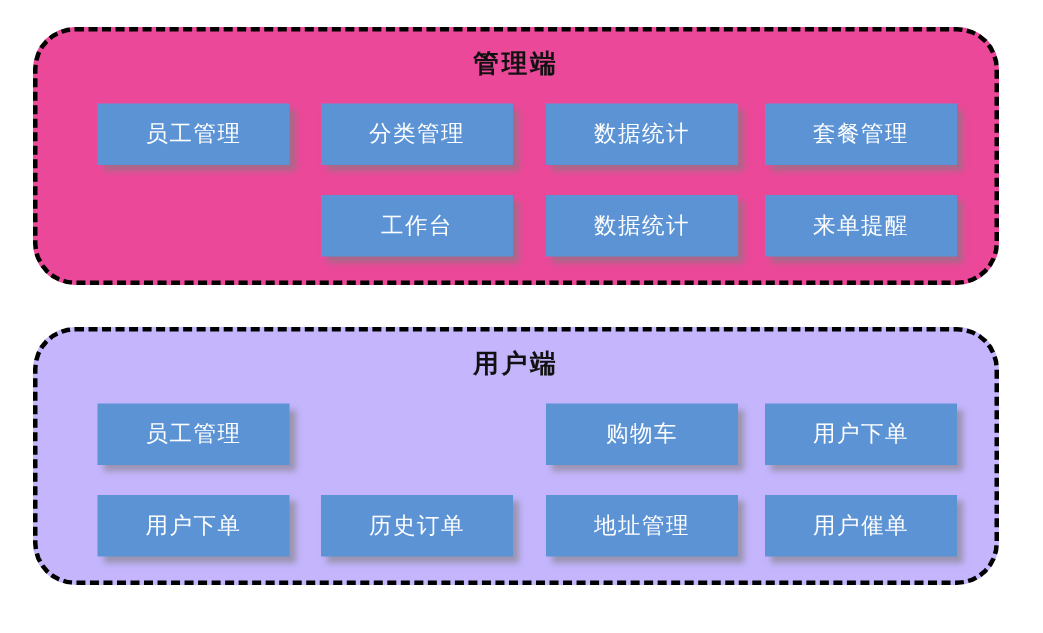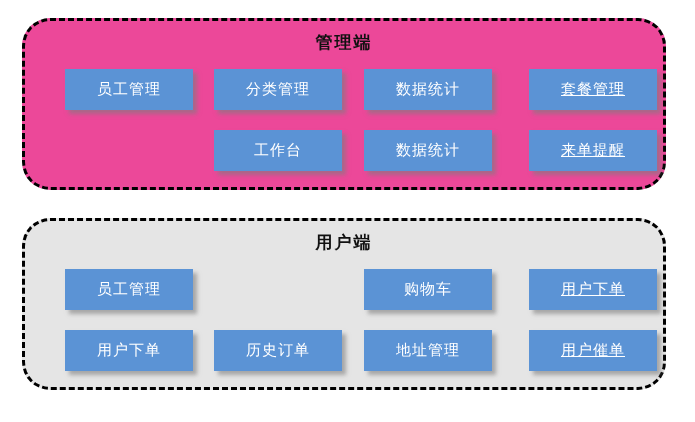--- a/index.html
+++ b/index.html
@@ -20,21 +20,21 @@
   .panel {
     position: absolute;
     left: 22px;
     width: 638px;
     height: 166px;
     border: 3px dashed #000000;
     border-radius: 28px;
     box-sizing: content-box;
   }
   .panel-admin { top: 18px; background: #ec4899; }
-  .panel-user  { top: 218px; background: #e5e5e5; }
+  .panel-user  { top: 218px; background: #c4b5fd; }
   .panel-title {
     position: absolute;
     top: 10px;
     left: 0;
     width: 100%;
     text-align: center;
     font-size: 17px;
     font-weight: bold;
     color: #111111;
     letter-spacing: 2px;
@@ -48,21 +48,21 @@
     display: flex;
     align-items: center;
     justify-content: center;
     font-size: 15px;
     letter-spacing: 1px;
     box-shadow: 4px 4px 4px rgba(125, 125, 125, 0.6);
   }
   .c0 { left: 40px; }
   .c1 { left: 189px; }
   .c2 { left: 339px; }
-  .c3 { left: 504px; text-decoration: underline; }
+  .c3 { left: 485px; }
   .r0 { top: 48px; }
   .r1 { top: 109px; }
 </style>
 </head>
 <body>
 
 <div class="stage">
 
   <div class="panel panel-admin">
     <div class="panel-title">管理端</div>

